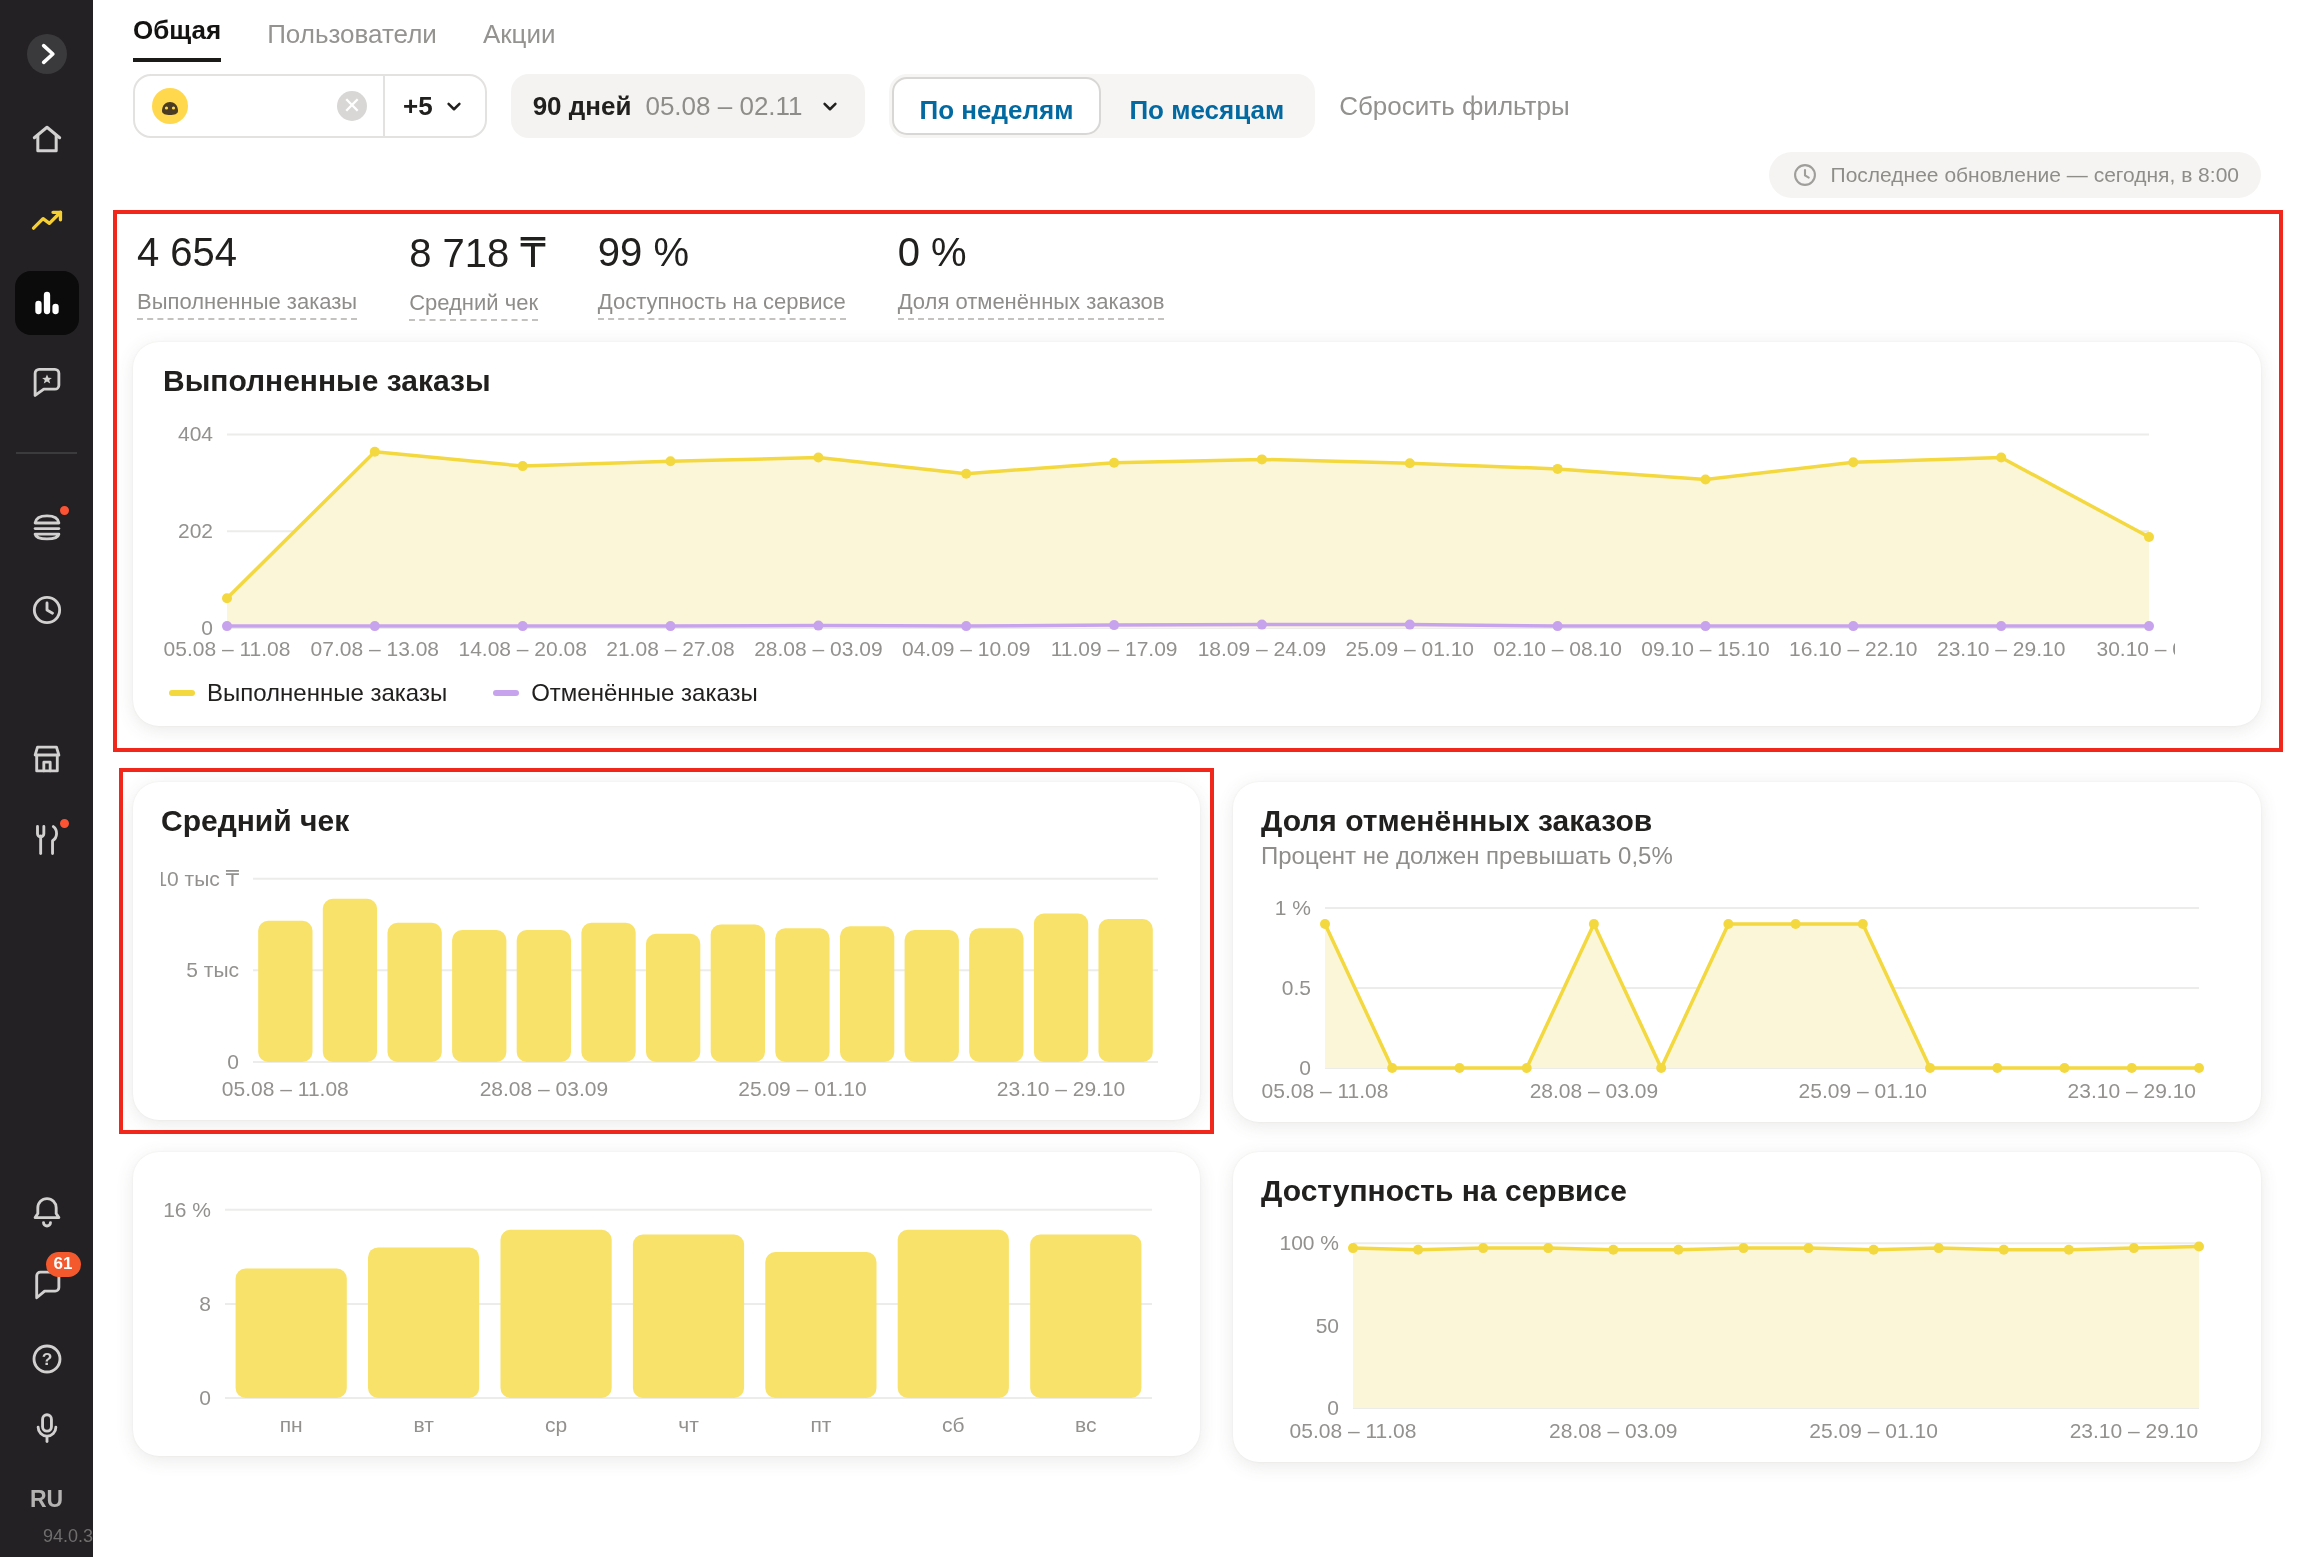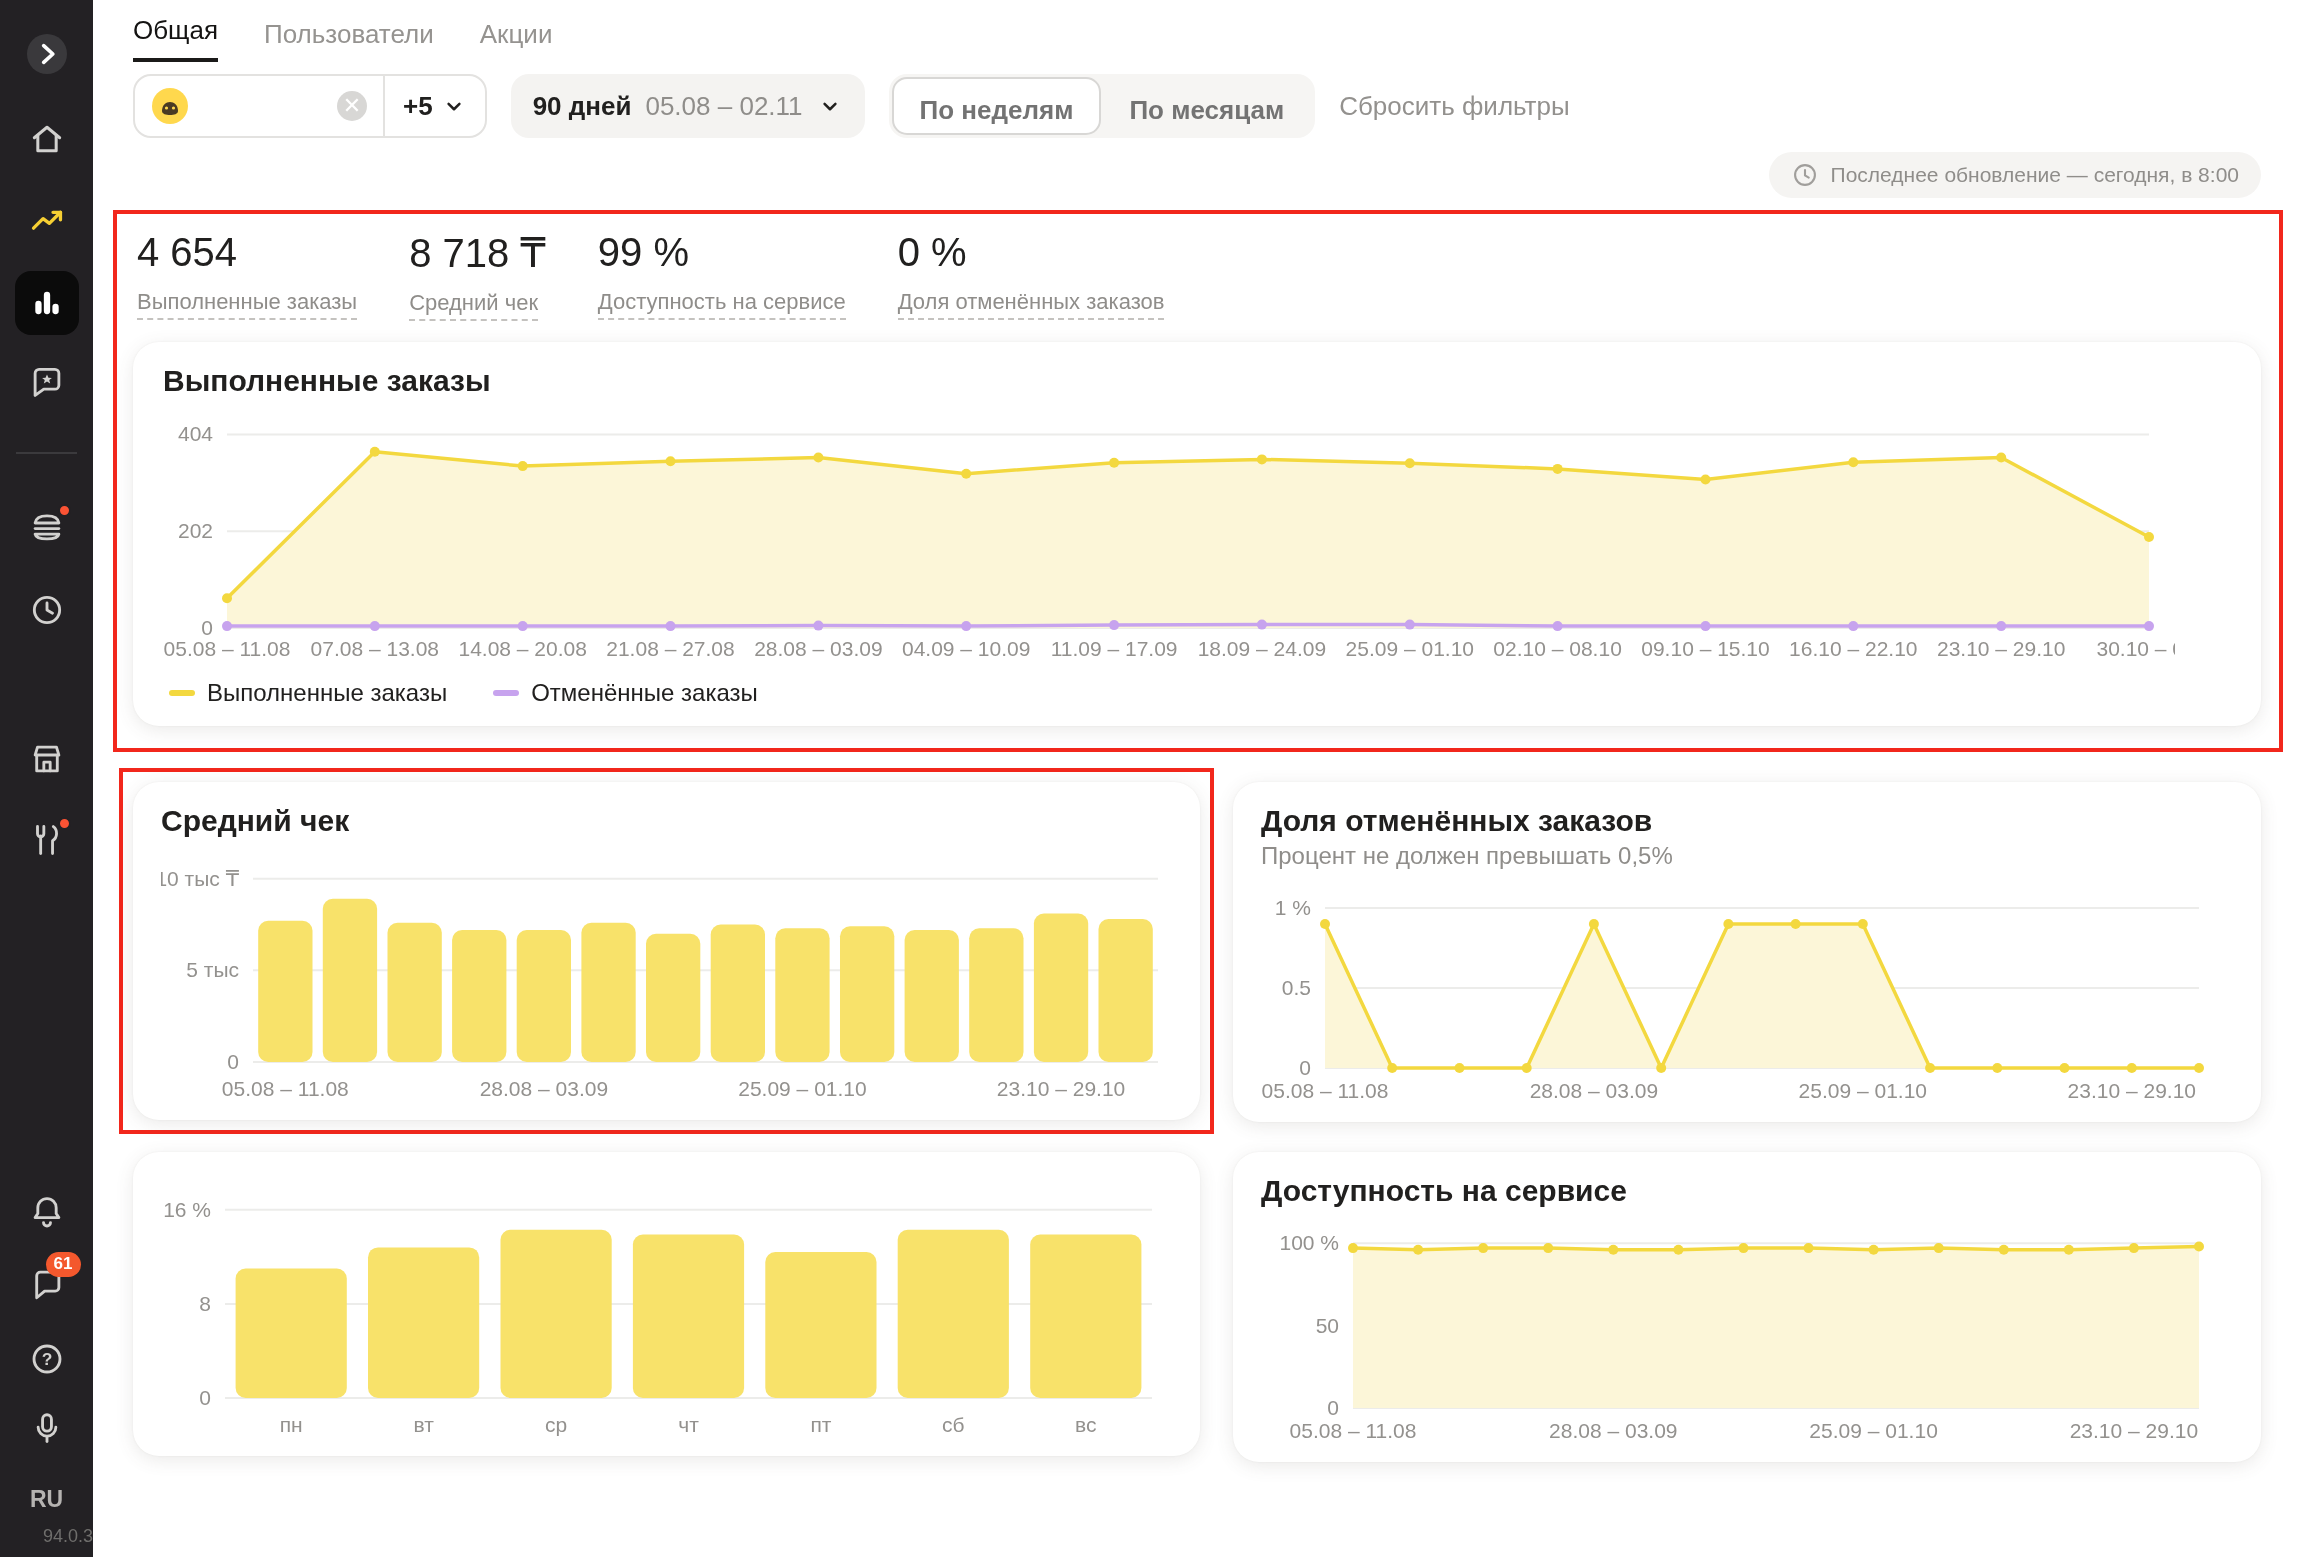--- a/index.html
+++ b/index.html
@@ -28,39 +28,39 @@
            font-size:17px; font-weight:700; padding:3px 8px; border-radius:13px; line-height:1.1; }
   .side-lang { position:absolute; left:0; width:93px; text-align:center;
                color:#b5b3b1; font-size:23px; font-weight:600; cursor:pointer; }
   .side-version { position:absolute; left:0; width:93px; text-align:right; color:#6f6e6c; font-size:18px; }
 
   
   .main { flex:1; min-width:0; padding:16px 40px 0 40px; }
 
   .tabs { display:flex; gap:46px; align-items:flex-end; height:46px; }
   .tab { font-size:26px; font-weight:500; color:#959390; padding-bottom:12px; cursor:pointer; }
-  .tab.active { color:#141312; font-weight:400; border-bottom:4px solid #1b1a19; }
+  .tab.active { color:#141312; font-weight:700; border-bottom:4px solid #1b1a19; }
 
   .filterbar { display:flex; align-items:center; gap:24px; margin-top:12px; height:64px; }
   .pill { height:64px; border-radius:18px; display:flex; align-items:center; font-size:26px; }
   .places { border:2px solid #e3e2e0; background:#fff; }
   .places-input { display:flex; align-items:center; gap:14px; padding:0 16px; width:248px; }
   .avatar { width:38px; height:38px; flex:none; }
   .clear { margin-left:auto; width:30px; height:30px; border-radius:50%; background:#d8d7d5; color:#fff;
            display:flex; align-items:center; justify-content:center; font-size:22px; font-weight:700; cursor:pointer; }
   .places-more { display:flex; align-items:center; gap:8px; padding:0 18px; height:100%;
                  border-left:2px solid #e3e2e0; font-weight:600; cursor:pointer; }
   .datepill { background:#f4f3f1; padding:0 22px; gap:14px; cursor:pointer; }
   .datepill b { font-weight:700; }
   .muted { color:#8f8d8a; }
   .chev svg { width:26px; height:26px; display:block; }
 
   .segmented { display:flex; background:#f6f5f3; border-radius:18px; padding:3px; }
   .seg { border:2px solid transparent; background:transparent; border-radius:15px; height:58px;
-         padding:16px 26px; font-size:26px; font-weight:700; color:#737373; cursor:pointer;
+         padding:16px 26px; font-size:26px; font-weight:700; color:#0369a1; cursor:pointer;
          font-family:inherit; }
   .seg.active { background:#fff; border-color:#d8d7d5; }
   .reset { color:#93918e; font-size:26px; cursor:pointer; }
 
   .update-row { display:flex; justify-content:flex-end; margin-top:14px; height:46px; }
   .update-pill { display:flex; align-items:center; gap:12px; background:#f5f4f2; border-radius:23px;
                  padding:0 22px; color:#8f8d8a; font-size:21px; }
   .update-pill svg { width:28px; height:28px; }
 
   

